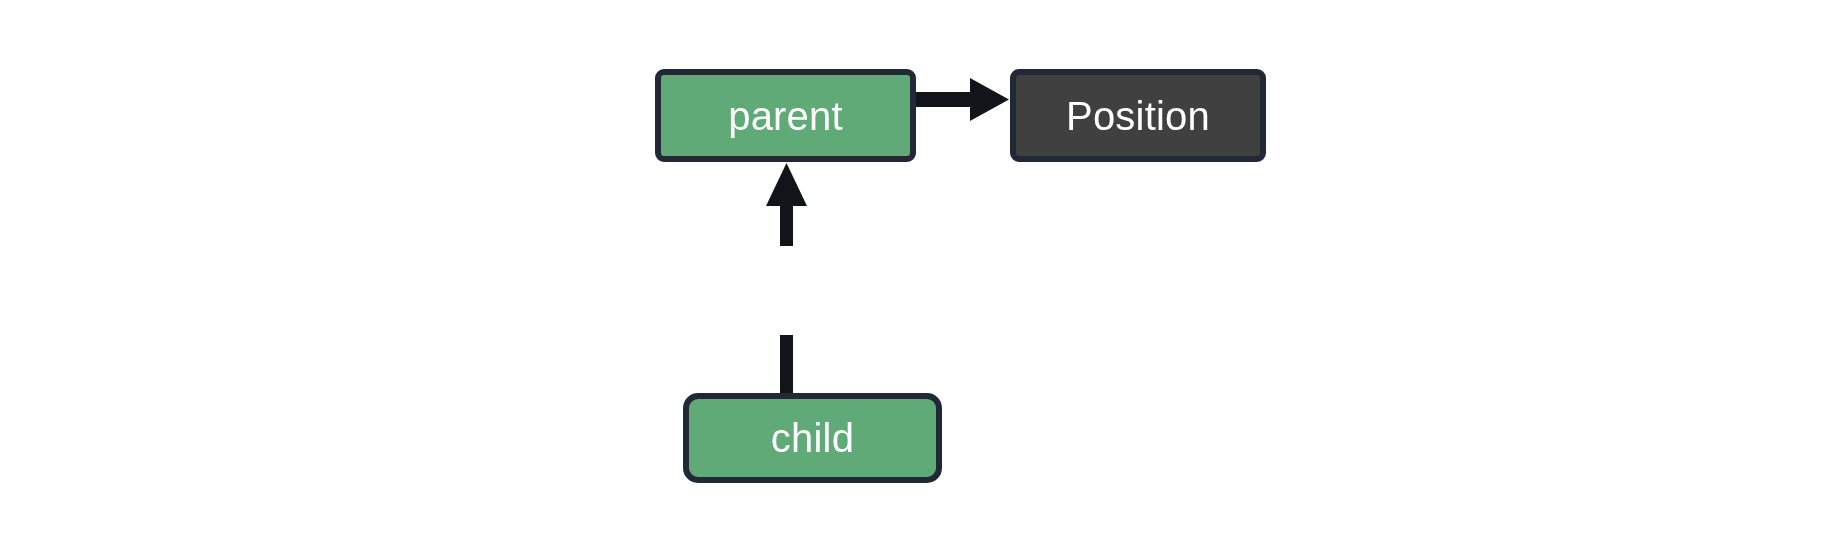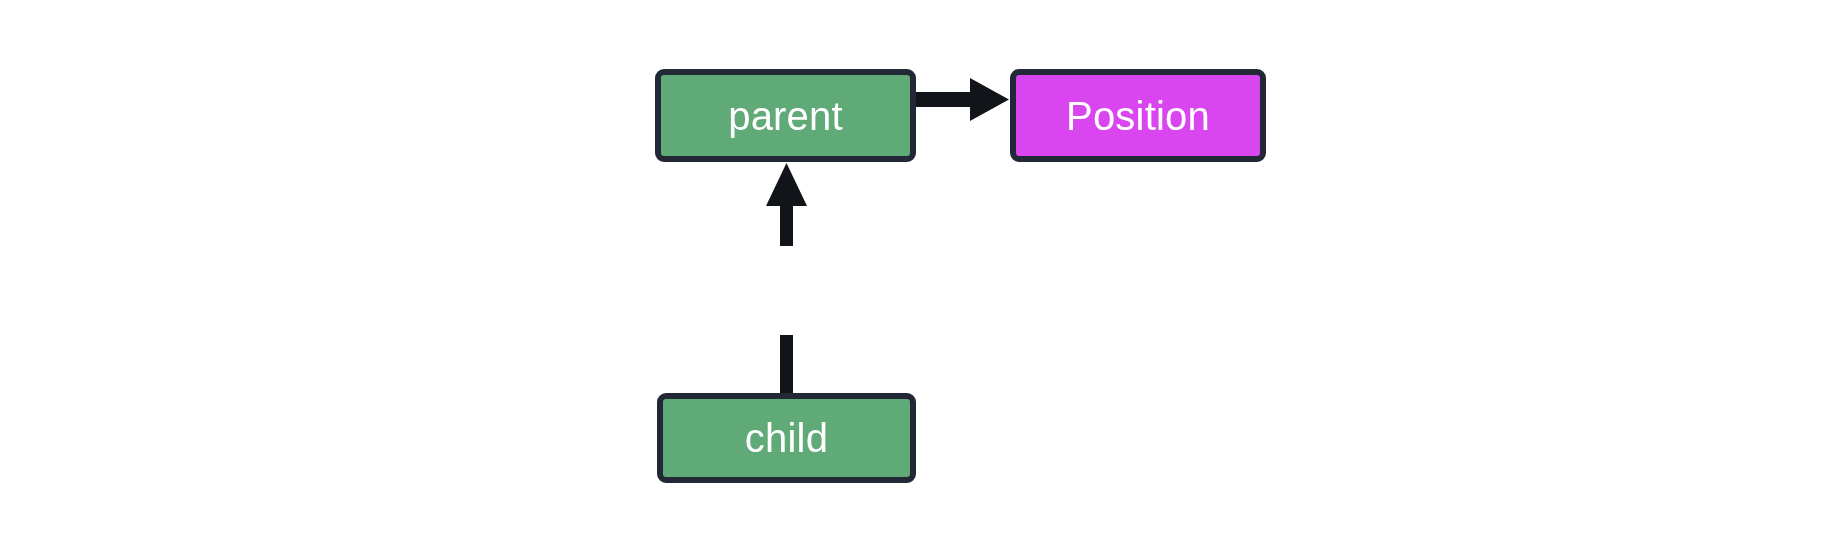--- a/index.html
+++ b/index.html
@@ -30,27 +30,27 @@
     color: #ffffff;
     font-family: "Liberation Sans", sans-serif;
     font-size: 40px;
     font-weight: 400;
     line-height: 1;
     letter-spacing: 0.2px;
     white-space: nowrap;
     user-select: none;
   }
   .node-entity { background: #5faa77; }
-  .node-component { background: #d946ef; }
+  .node-component { background: #404040; }
 
   
   #node-parent   { left: 655px; top: 69px;  width: 261px; height: 93px; }
   #node-position { left: 1010px; top: 69px; width: 256px; height: 93px; }
   #node-childof  { left: 657px; top: 245px; width: 259px; height: 92px; }
-  #node-child    { left: 657px; top: 393px; width: 259px; height: 90px; }
+  #node-child    { left: 683px; top: 393px; width: 259px; height: 90px; border-radius: 15px; }
 
   .edge-layer {
     position: absolute;
     left: 0;
     top: 0;
     width: 1830px;
     height: 548px;
     pointer-events: none;
   }
   .edge-hit {

